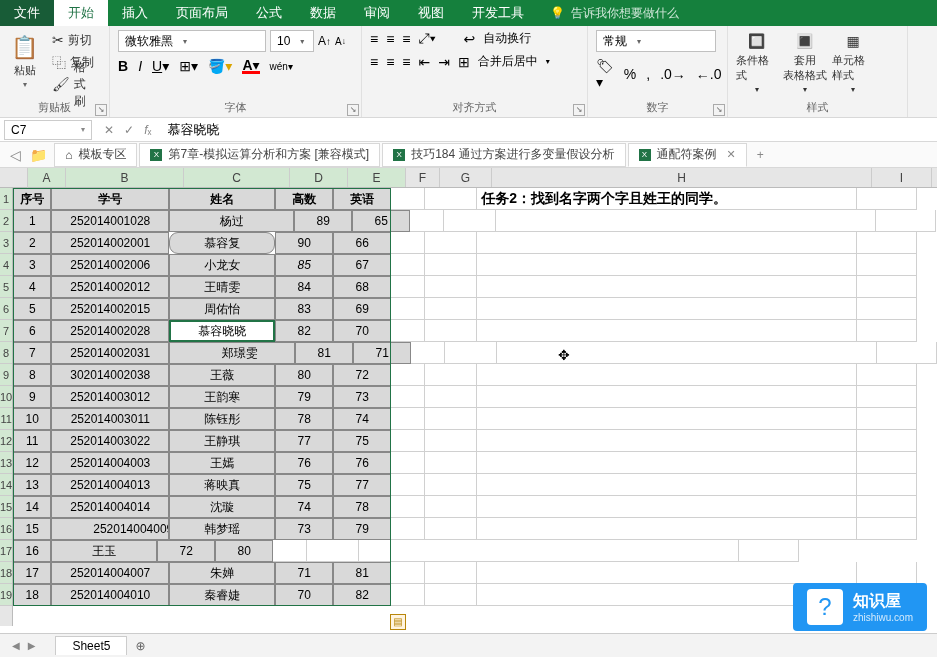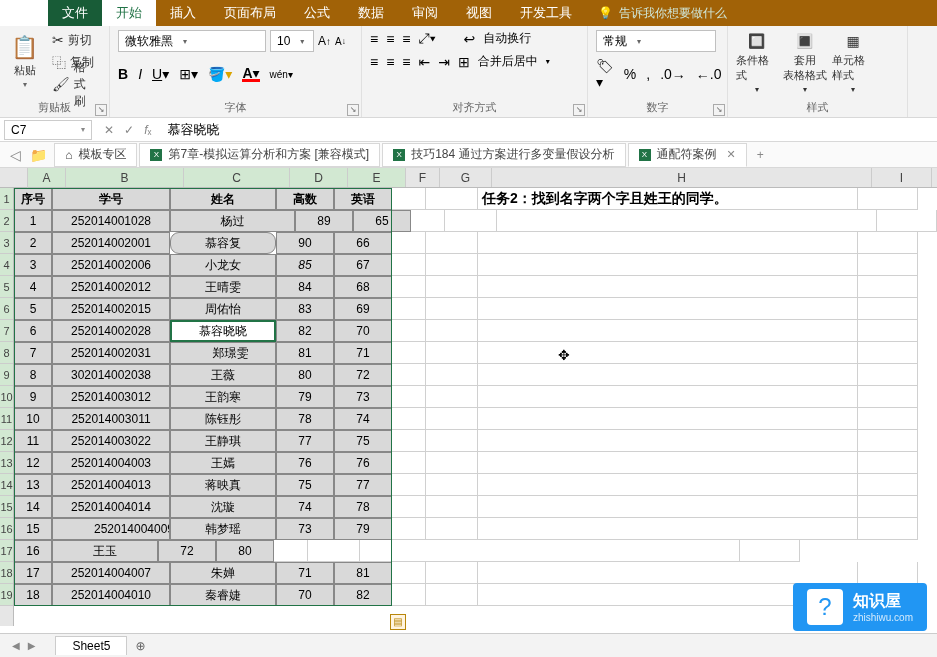--- a/index.html
+++ b/index.html
@@ -1,17 +1,17 @@
 <!DOCTYPE html>
 <html><head>
 <meta charset="utf-8">
 <style>
 * { box-sizing: border-box; margin: 0; padding: 0; }
 body { font-family: "Microsoft YaHei", Arial, sans-serif; font-size: 12px; background: #fff; width: 937px; height: 657px; overflow: hidden; position: relative; }
-.tab-bar { background: #a16207; display: flex; align-items: stretch; height: 26px; color: #fff; margin-left: 48px; }
+.tab-bar { background: #15803d; display: flex; align-items: stretch; height: 26px; color: #fff; }
 .tab-bar .tab { padding: 0 14px; display: flex; align-items: center; cursor: pointer; font-size: 13px; }
 .tab-bar .tab.active { background: #fff; color: #217346; }
 .tab-bar .tab.file { background: #185c37; }
 .tab-bar .tell { display: flex; align-items: center; gap: 6px; padding: 0 12px; font-size: 12px; color: #cfe6d8; }
 .ribbon { background: #f3f3f3; border-bottom: 1px solid #d8d8d8; height: 92px; display: flex; }
 .group { border-right: 1px solid #e0e0e0; padding: 4px 8px 2px 8px; display: flex; flex-direction: column; justify-content: space-between; position: relative; }
 .group-body { display: flex; gap: 6px; align-items: flex-start; height: 68px; }
 .group-label { text-align: center; font-size: 11px; color: #666; height: 16px; line-height: 16px; position: relative; }
 .dialog-launcher { position: absolute; right: 2px; bottom: 1px; width: 12px; height: 12px; border: 1px solid #aaa; font-size: 8px; line-height: 10px; text-align: center; color: #666; }
 .btn-stack { display: flex; flex-direction: column; gap: 2px; }
@@ -102,21 +102,21 @@
         <div class="btn-sm">
             <span class="ic">🖌</span>
             <span>格式刷</span>
           </div>
       </div>
     </div>
     <div class="group-label">剪贴板</div>
     <div class="dialog-launcher">↘</div>
   </div>
   <div class="group" style="width:252px">
-    <div class="group-body" style="flex-direction:column;gap:14px">
+    <div class="group-body" style="flex-direction:column;gap:6px">
       <div class="icon-row">
         <div class="combo" style="width:148px">
             <span>微软雅黑</span>
             <span class="car">▾</span>
           </div>
         <div class="combo" style="width:44px">
             <span>10</span>
             <span class="car">▾</span>
           </div>
         <span class="ic" style="font-size:12px">A<sup>↑</sup></span>
@@ -354,21 +354,21 @@
           <div class="cell data-cell" style="width: 58px;">82</div>
           <div class="cell data-cell" style="width: 58px;">70</div>
           <div class="cell empty-cell" style="width: 34px;"></div>
           <div class="cell empty-cell" style="width: 52px;"></div>
           <div class="cell empty-cell" style="width: 380px;"></div>
           <div class="cell empty-cell" style="width: 60px;"></div>
         </div>
         <div class="data-row">
           <div class="cell data-cell" style="width: 38px;">7</div>
           <div class="cell data-cell" style="width: 118px;">252014002031</div>
-          <div class="cell data-cell" style="width: 106px; padding-left: 15px;">郑璟雯</div>
+          <div class="cell data-cell" style="width: 126px; padding-left: 15px;">郑璟雯</div>
           <div class="cell data-cell" style="width: 58px;">81</div>
           <div class="cell data-cell" style="width: 58px;">71</div>
           <div class="cell empty-cell" style="width: 34px;"></div>
           <div class="cell empty-cell" style="width: 52px;"></div>
           <div class="cell empty-cell" style="width: 380px;"></div>
           <div class="cell empty-cell" style="width: 60px;"></div>
         </div>
         <div class="data-row">
           <div class="cell data-cell" style="width: 38px;">8</div>
           <div class="cell data-cell" style="width: 118px;">302014002038</div>

